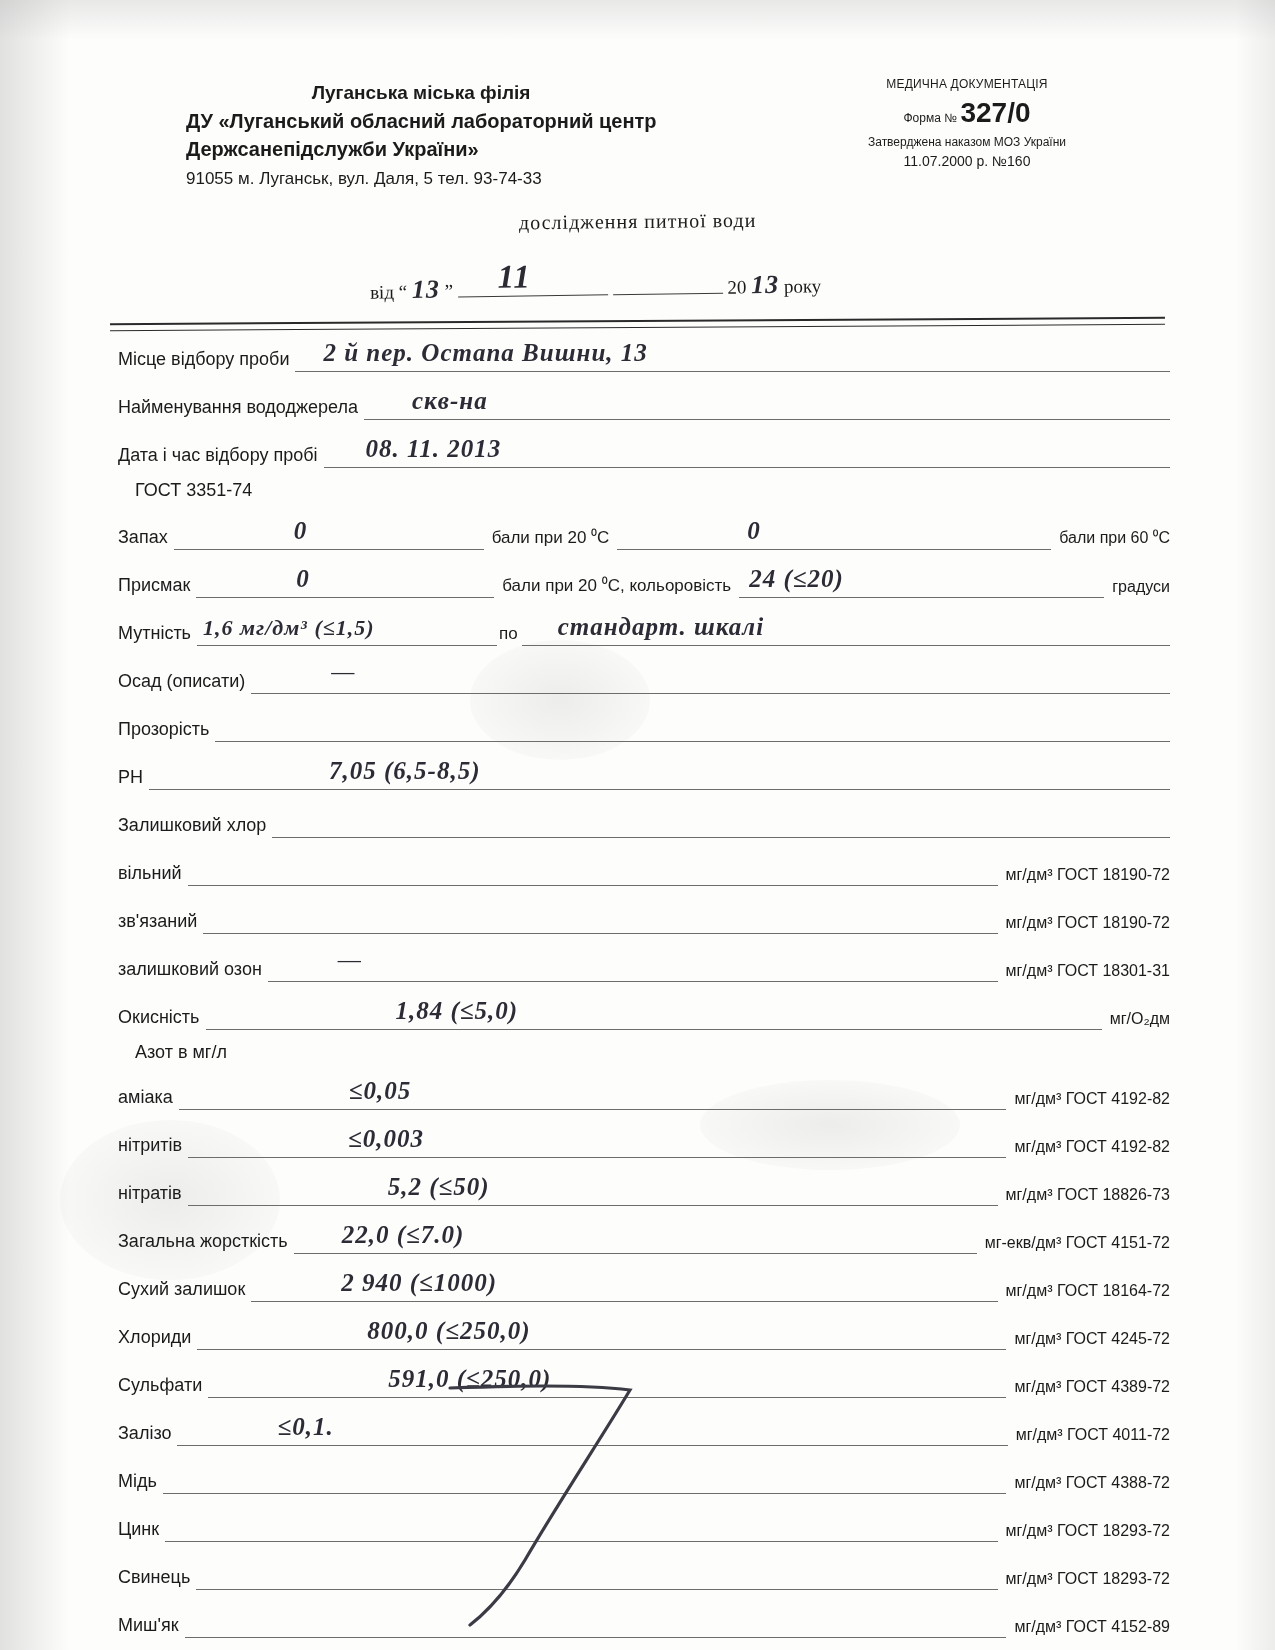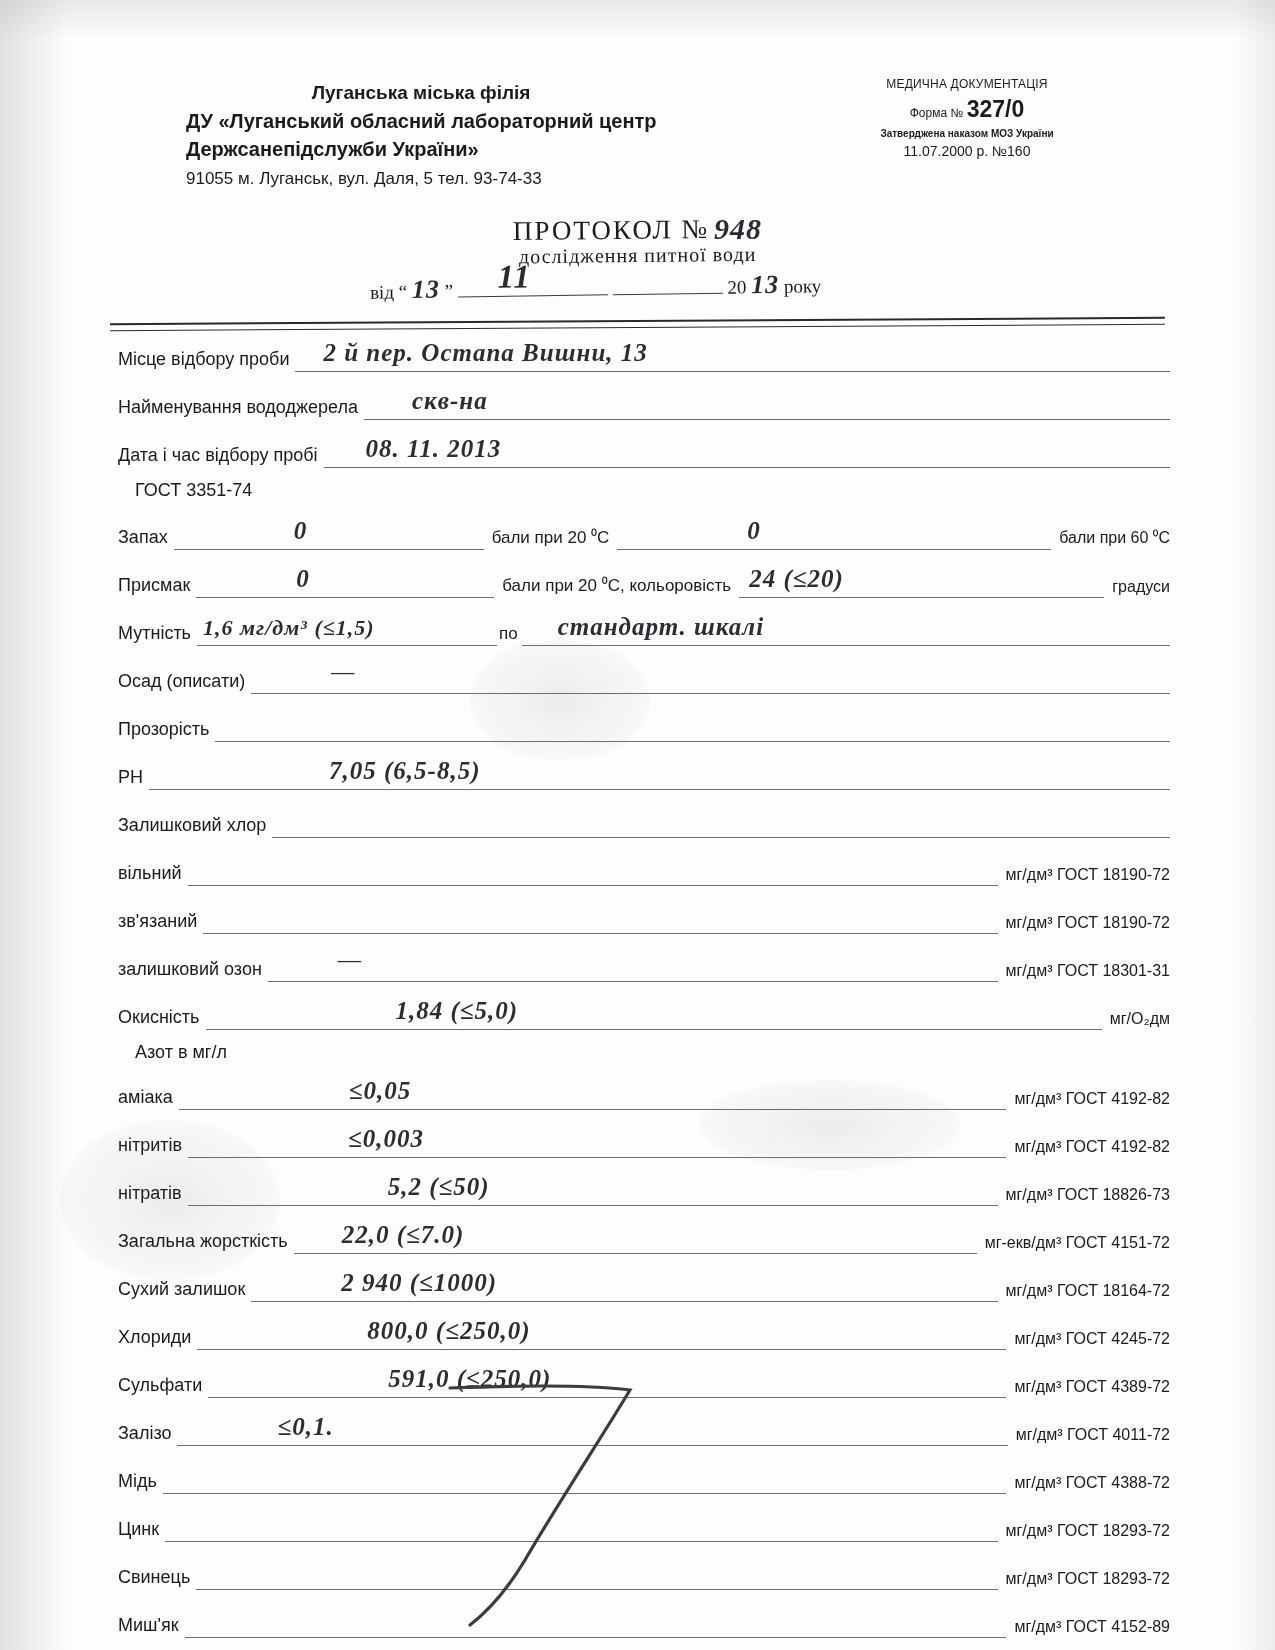--- a/index.html
+++ b/index.html
@@ -79,22 +79,22 @@
     position: absolute;
     right: 178px;
     top: 76px;
     text-align: center;
     width: 260px;
     line-height: 1.45;
     color: #1b1b1b;
   }
   .doc-meta .m1 { font-size: 12px; letter-spacing: .2px; }
   .doc-meta .m2 { font-size: 12px; }
-  .doc-meta .m2 b { font-size: 23px; }
-  .doc-meta .m3 { font-size: 10px; font-weight: bold; }
+  .doc-meta .m2 b { font-size: 28px; }
+  .doc-meta .m3 { font-size: 12px; }
   .doc-meta .m4 { font-size: 14px; }
 
   
   .title-wrap {
     position: absolute;
     left: 0; right: 0;
     top: 212px;
     text-align: center;
   }
   .title-main {
@@ -243,24 +243,20 @@
     <div class="m1">МЕДИЧНА ДОКУМЕНТАЦІЯ</div>
     <div class="m2">
       <span>Форма №</span>
       <b>327/0</b>
     </div>
     <div class="m3">Затверджена наказом МОЗ України</div>
     <div class="m4">11.07.2000 р. №160</div>
   </div>
 
   <div class="title-wrap">
-    <div>
-      <span class="title-main">ПРОТОКОЛ №</span>
-      <span class="title-num hw">948</span>
-    </div>
     <div class="title-sub">дослідження питної води</div>
   </div>
 
   <div class="date-row">
     <span>від “</span>
     <span class="hw" style="font-size:26px;">13</span>
     <span>”</span>
     <span class="ul" style="width:150px;position:relative;">
       <span class="hw" style="position:absolute;left:40px;bottom:0;font-size:33px;">11</span>
     </span>

